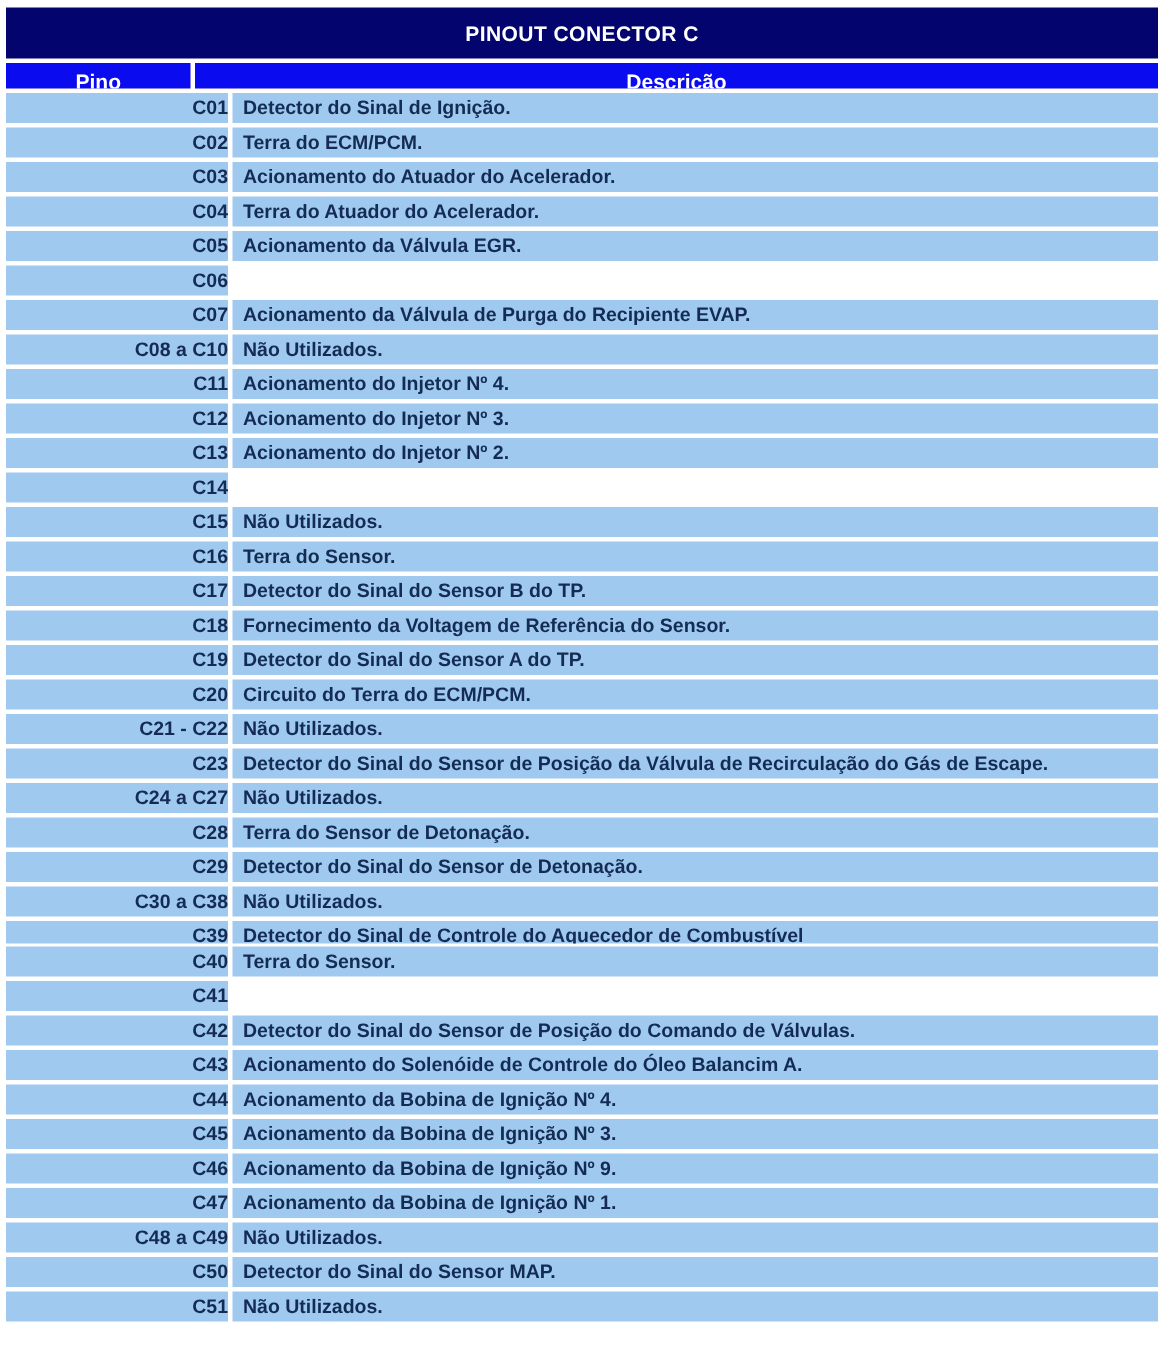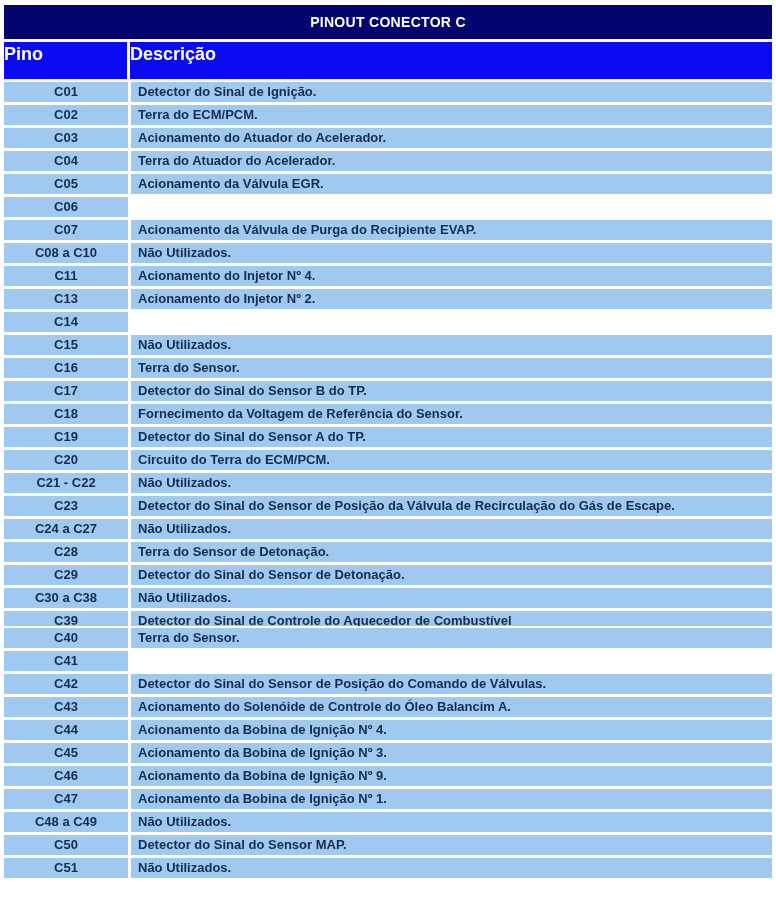--- a/index.html
+++ b/index.html
@@ -34,23 +34,24 @@
     letter-spacing: 0.3px;
     margin-bottom: 3px;
   }
   .header-row {
     display: flex;
     margin-bottom: 3px;
   }
   .header-cell {
     background: var(--header-bg);
     color: var(--header-text);
-    font-size: 18px;
-    height: 37px;
+    font-size: 14px;
+    height: 17px;
     line-height: 25px;
+    text-align: center;
     overflow: hidden;
   }
   .pin-col {
     width: 123px;
     margin-right: 3px;
     flex: none;
   }
   .desc-col {
     flex: 1;
   }
@@ -61,24 +62,24 @@
   .cell {
     background: var(--row-bg);
     color: var(--row-text);
     font-size: 13px;
     height: 20px;
     line-height: 20px;
     overflow: hidden;
     white-space: nowrap;
   }
   .pin {
-    width: 124px;
+    width: 148px;
     margin-right: 3px;
     flex: none;
-    text-align: center;
+    text-align: right;
   }
   .desc {
     flex: 1;
     padding-left: 7px;
   }
   .row.clipped {
     margin-bottom: 2px;
   }
   .row.clipped .cell {
     height: 15px;
@@ -125,20 +126,24 @@
       </div>
       <div class="row">
         <div class="cell pin">C08 a C10</div>
         <div class="cell desc">Não Utilizados.</div>
       </div>
       <div class="row">
         <div class="cell pin">C11</div>
         <div class="cell desc">Acionamento do Injetor Nº 4.</div>
       </div>
       <div class="row">
+        <div class="cell pin">C12</div>
+        <div class="cell desc">Acionamento do Injetor Nº 3.</div>
+      </div>
+      <div class="row">
         <div class="cell pin">C13</div>
         <div class="cell desc">Acionamento do Injetor Nº 2.</div>
       </div>
       <div class="row">
         <div class="cell pin">C14</div>
       </div>
       <div class="row">
         <div class="cell pin">C15</div>
         <div class="cell desc">Não Utilizados.</div>
       </div>

